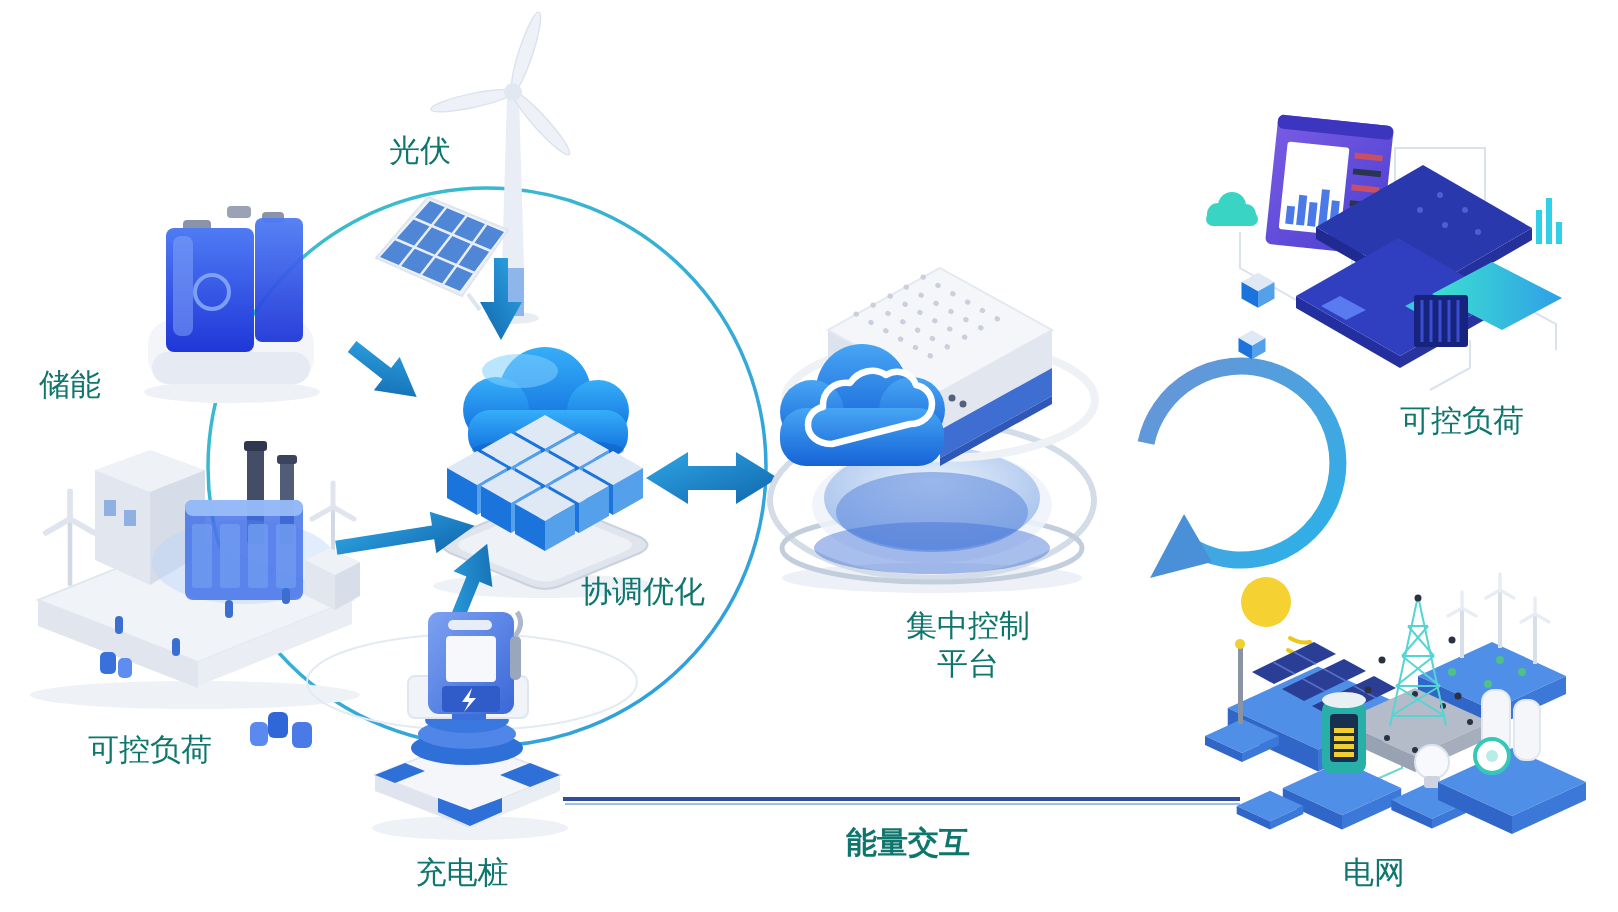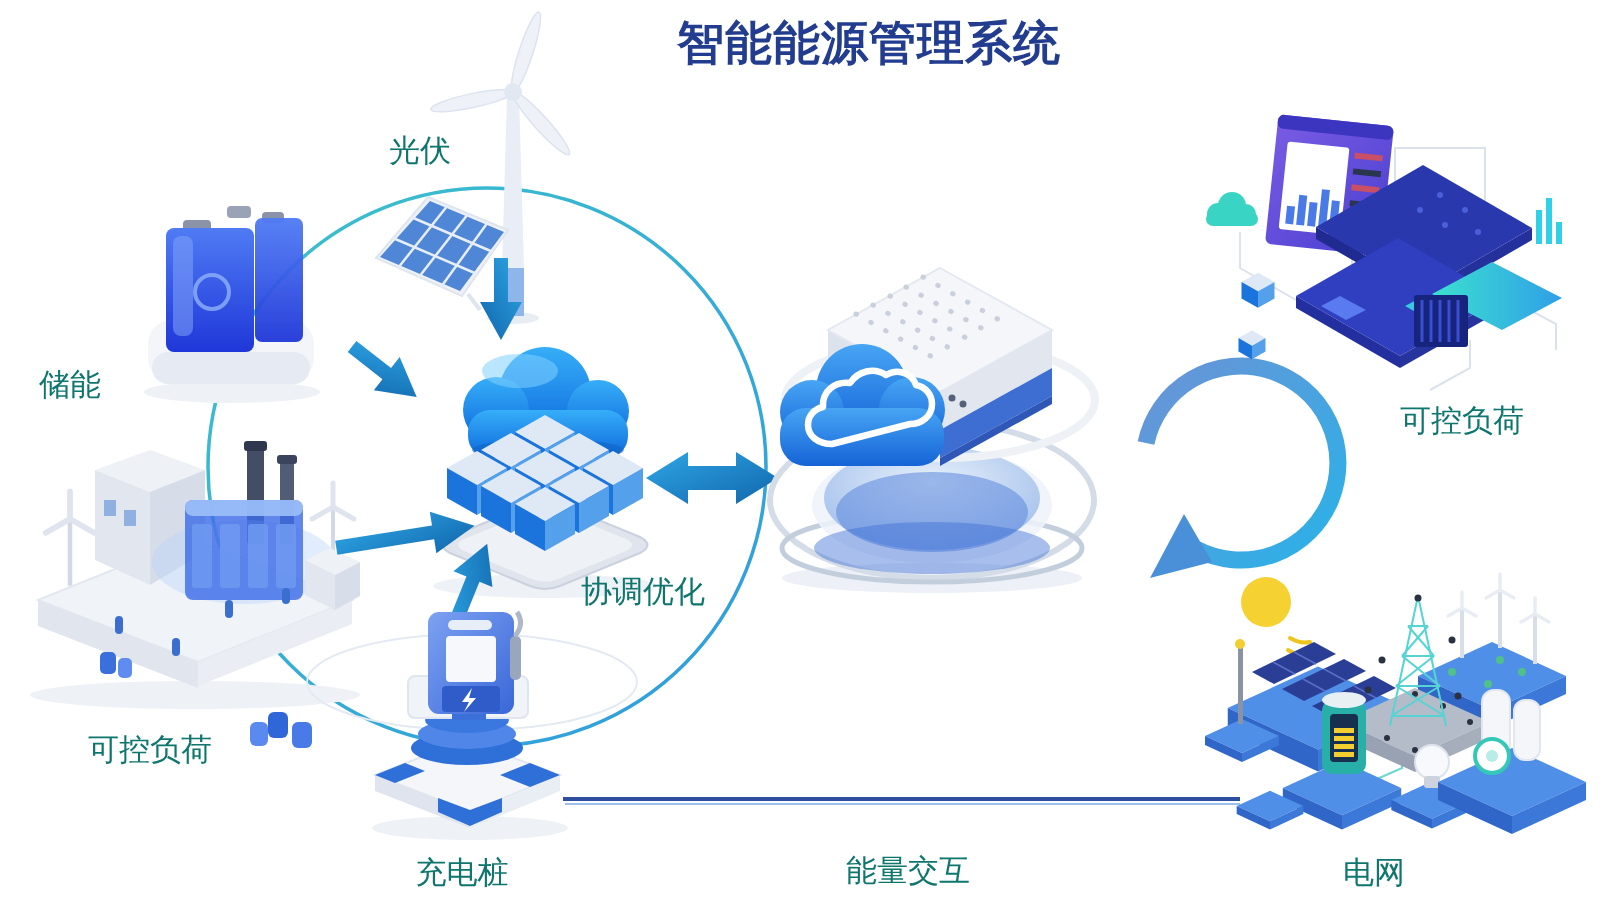--- a/index.html
+++ b/index.html
@@ -1,21 +1,21 @@
 <!DOCTYPE html>
 <html><head>
 <meta charset="utf-8">
 <style>
   html,body{margin:0;padding:0;background:#ffffff;font-family:"Liberation Sans","DejaVu Sans",sans-serif;}
   .canvas{position:relative;width:1618px;height:912px;background:#ffffff;overflow:hidden;}
   .art{position:absolute;left:0;top:0;}
   .title{position:absolute;left:869px;top:12px;transform:translateX(-50%);margin:0;
          font-size:47px;font-weight:800;color:#223c8f;letter-spacing:1px;white-space:nowrap;}
   .label{position:absolute;transform:translateX(-50%);font-size:31px;color:#0f766e;white-space:nowrap;}
-  .label.exchange{font-weight:400;margin-top:28px;}
+  .label.exchange{font-weight:700;}
   .label.two-line{text-align:center;line-height:38px;}
 </style>
 </head>
 <body>
 
 <div class="canvas">
 
 <svg class="art" width="1618" height="912" viewBox="0 0 1618 912">
   <defs>
     <linearGradient id="ringGrad" x1="0" y1="0" x2="1" y2="1">
@@ -454,24 +454,27 @@
     <circle cx="1492" cy="756" r="17" fill="#ffffff" stroke="#35c8b8" stroke-width="4"></circle>
     <circle cx="1492" cy="756" r="6" fill="#35c8b8" opacity="0.35"></circle>
 
     <use href="#slab" transform="translate(1242,736) scale(0.5)"></use>
     <use href="#slab" transform="translate(1270,806) scale(0.45)"></use>
     <rect x="1238" y="648" width="5" height="76" fill="#8a93a4"></rect>
     <circle cx="1240" cy="644" r="5" fill="#f2cf2e"></circle>
   </g>
 </svg>
 
-<h1 class="title">智能能源管理系统</h1>
 
 <div class="label" style="left:420px;top:130px">光伏</div>
 <div class="label" style="left:70px;top:364px">储能</div>
 <div class="label" style="left:150px;top:729px">可控负荷</div>
 <div class="label" style="left:462px;top:852px">充电桩</div>
 <div class="label" style="left:643px;top:571px">协调优化</div>
+<div class="label two-line" style="left:968px;top:607px">
+  <div>集中控制</div>
+  <div>平台</div>
+</div>
 <div class="label" style="left:1462px;top:400px">可控负荷</div>
 <div class="label" style="left:1374px;top:852px">电网</div>
 <div class="label exchange" style="left:908px;top:822px">能量交互</div>
 
 </div>
 
 </body></html>

